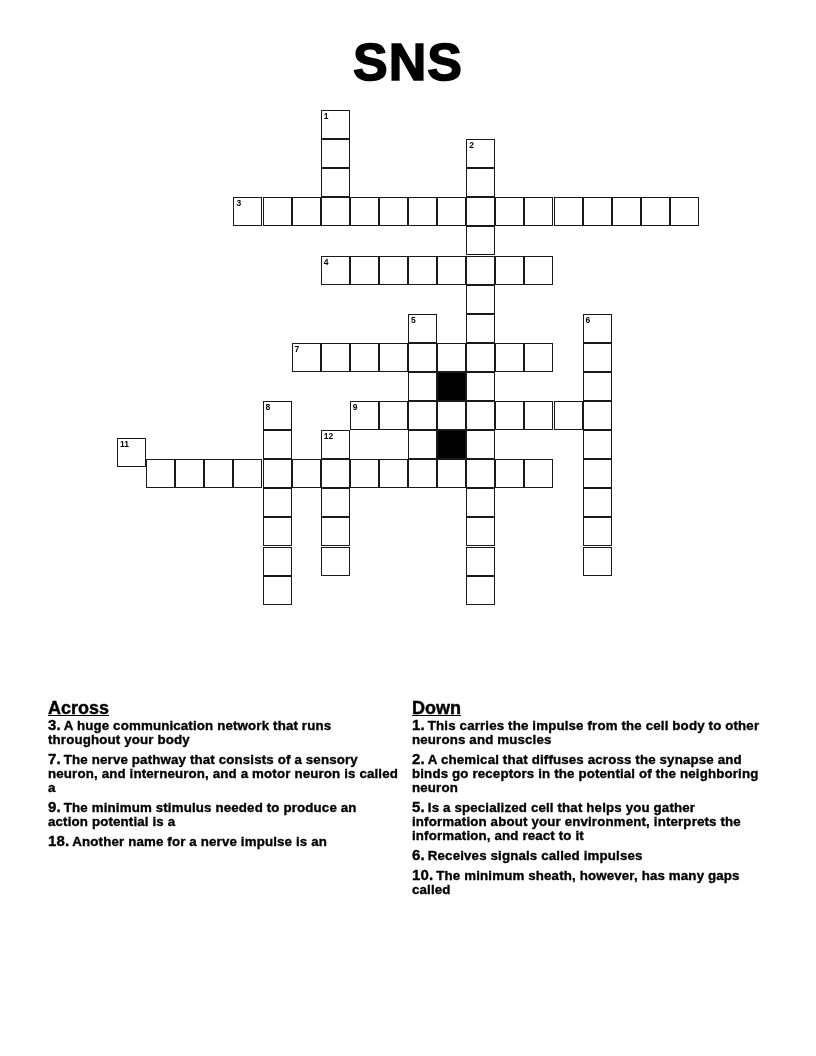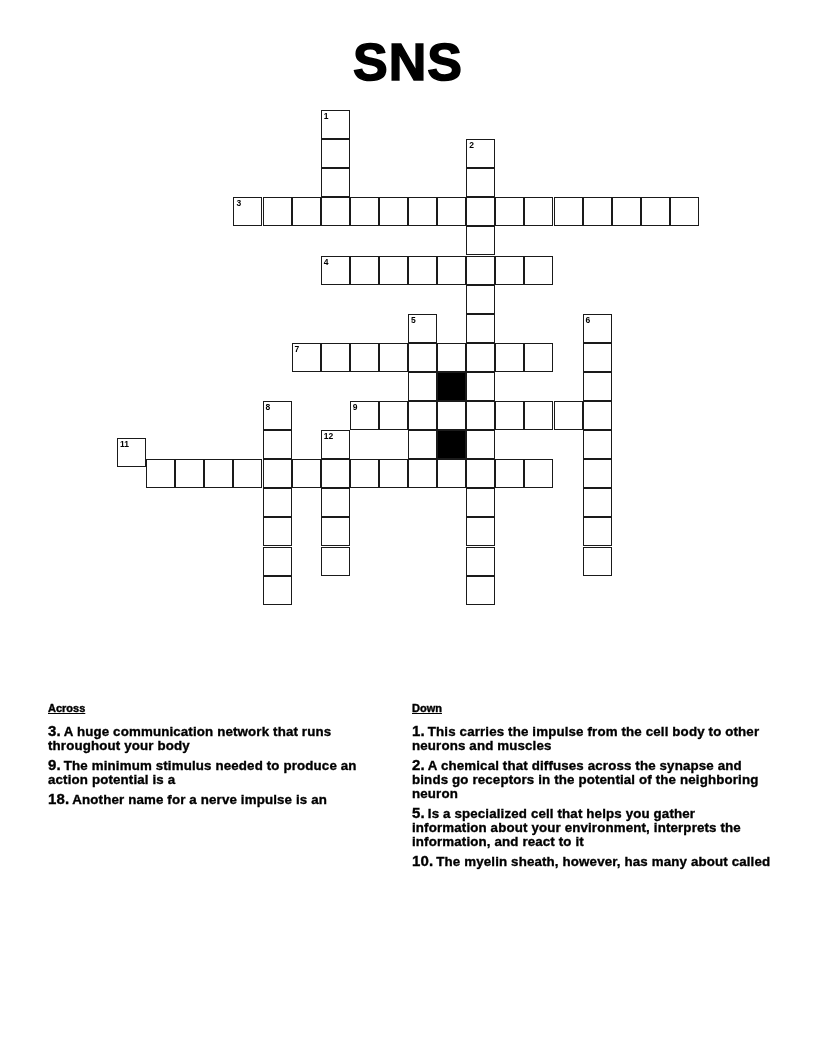--- a/index.html
+++ b/index.html
@@ -5,21 +5,21 @@
   html, body { margin: 0; padding: 0; background: #ffffff; }
   body { width: 816px; height: 1056px; position: relative; overflow: hidden; font-family: "Liberation Sans", "DejaVu Sans", sans-serif; color: #000; }
   .title { position: absolute; left: 0; width: 816px; top: 30px; text-align: center; font-size: 52px; font-weight: 900; letter-spacing: 1px; line-height: 64px; -webkit-text-stroke: 1.5px #000; }
   .grid { position: absolute; left: 0; top: 0; width: 816px; height: 680px; }
   .cell { position: absolute; width: 29.1px; height: 29.1px; box-sizing: border-box; border: 1.6px solid #1a1a1a; background: #fff; }
   .cell.black { background: #000; }
   .cell .num { position: absolute; left: 2px; top: 1px; font-size: 8.5px; font-weight: 700; line-height: 9px; }
   .clues { position: absolute; top: 700px; }
   .clues.across { left: 48px; width: 350px; }
   .clues.down { left: 412px; width: 360px; }
-  .clue-heading { font-size: 11px; font-weight: 900; text-decoration: underline; line-height: 16px; margin-bottom: 8px; -webkit-text-stroke: 0.4px #000; }
+  .clue-heading { font-size: 18px; font-weight: 900; text-decoration: underline; line-height: 16px; margin-bottom: 2px; -webkit-text-stroke: 0.4px #000; }
   .clue { font-size: 13.3px; font-weight: 700; line-height: 14px; margin-bottom: 5px; -webkit-text-stroke: 0.35px #000; letter-spacing: 0.15px; }
   .clue .cnum { font-size: 15px; font-weight: 900; margin-right: 3px; }
 </style>
 </head>
 <body>
 
 <div class="title">SNS</div>
 
 <div class="grid" id="grid">
     <div class="cell" style="left: 320.7px; top: 110px;">
@@ -136,23 +136,25 @@
     <div class="cell" style="left: 437.1px; top: 459.2px;"></div>
     <div class="cell" style="left: 495.3px; top: 459.2px;"></div>
     <div class="cell" style="left: 524.4px; top: 459.2px;"></div>
     <div class="cell black" style="left: 437.1px; top: 371.9px;"></div>
     <div class="cell black" style="left: 437.1px; top: 430.1px;"></div>
   </div>
 
 <div class="clues across">
   <div class="clue-heading">Across</div>
   <div class="clue"><span class="cnum">3.</span><span>A huge communication network that runs throughout your body</span></div>
+  <div class="clue"><span class="cnum">7.</span><span>The nerve pathway that consists of a sensory neuron, and interneuron, and a motor neuron is called a</span></div>
   <div class="clue"><span class="cnum">9.</span><span>The minimum stimulus needed to produce an action potential is a</span></div>
   <div class="clue"><span class="cnum">18.</span><span>Another name for a nerve impulse is an</span></div>
 </div>
 
 <div class="clues down">
   <div class="clue-heading">Down</div>
   <div class="clue"><span class="cnum">1.</span><span>This carries the impulse from the cell body to other neurons and muscles</span></div>
   <div class="clue"><span class="cnum">2.</span><span>A chemical that diffuses across the synapse and binds go receptors in the potential of the neighboring neuron</span></div>
   <div class="clue"><span class="cnum">5.</span><span>Is a specialized cell that helps you gather information about your environment, interprets the information, and react to it</span></div>
-  <div class="clue"><span class="cnum">10.</span><span>The myelin sheath, however, has many about called</span></div>
+  <div class="clue"><span class="cnum">6.</span><span>Receives signals called impulses</span></div>
+  <div class="clue"><span class="cnum">10.</span><span>The minimum sheath, however, has many gaps called</span></div>
 </div>
 
 </body></html>

